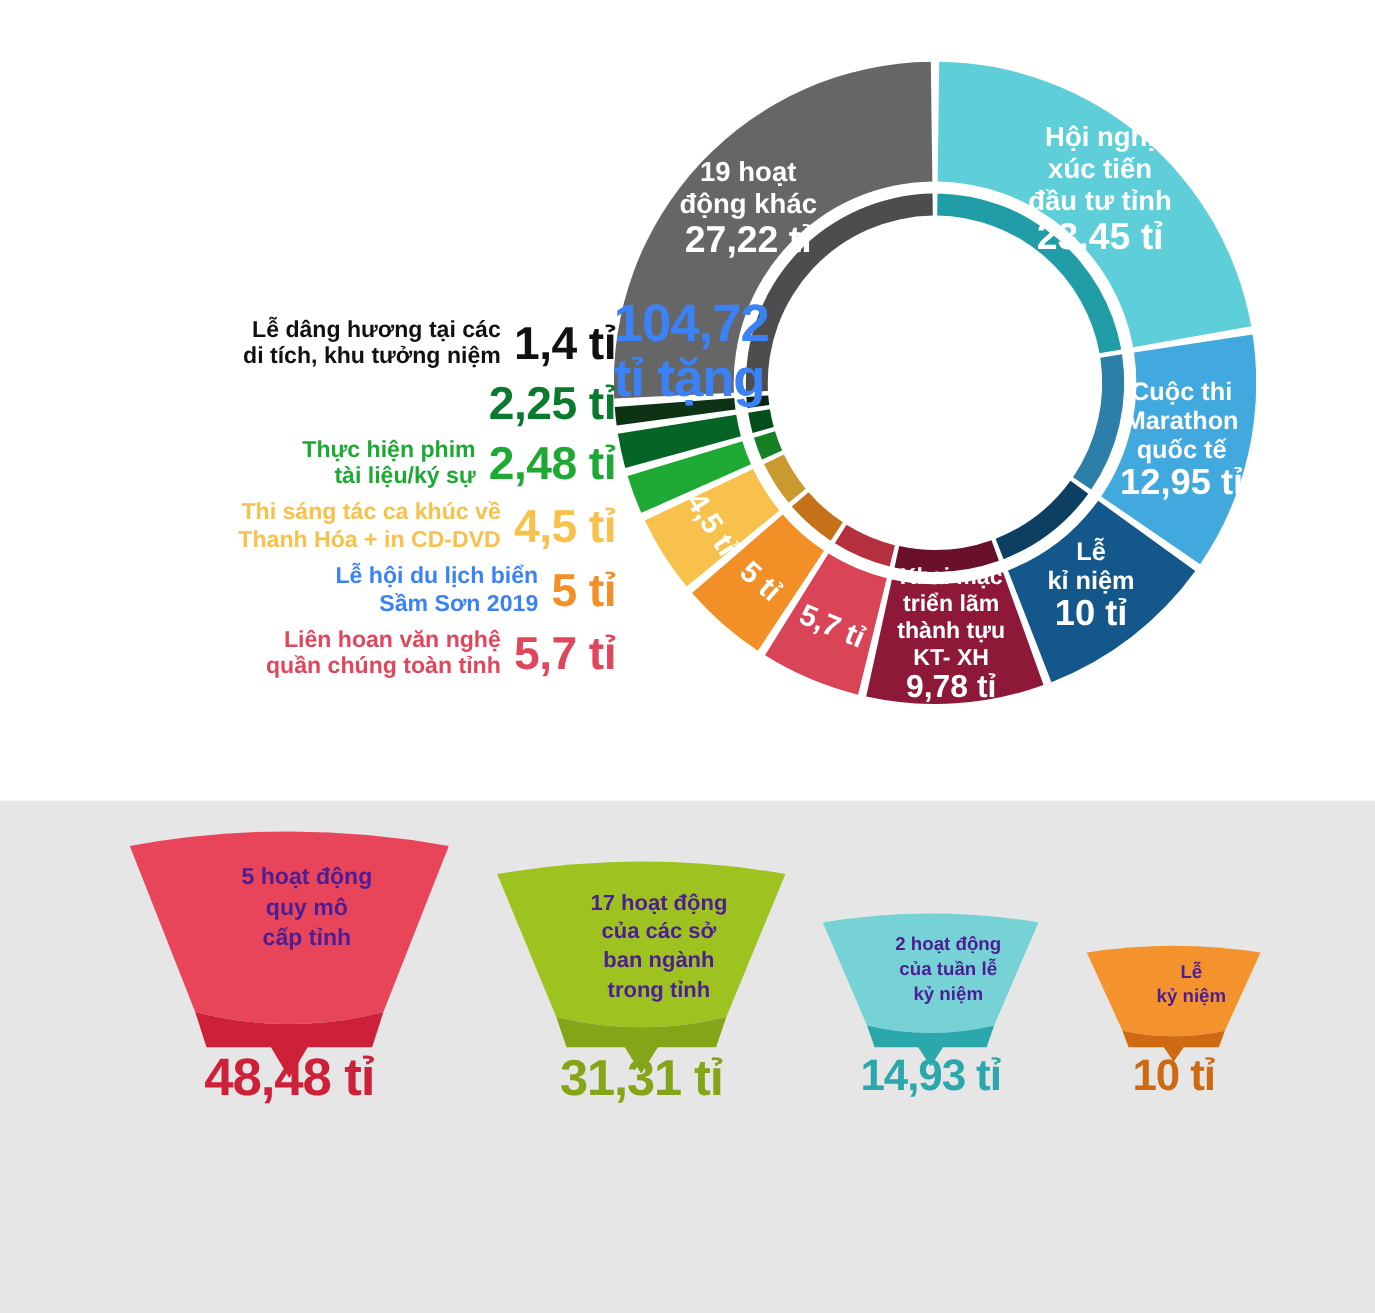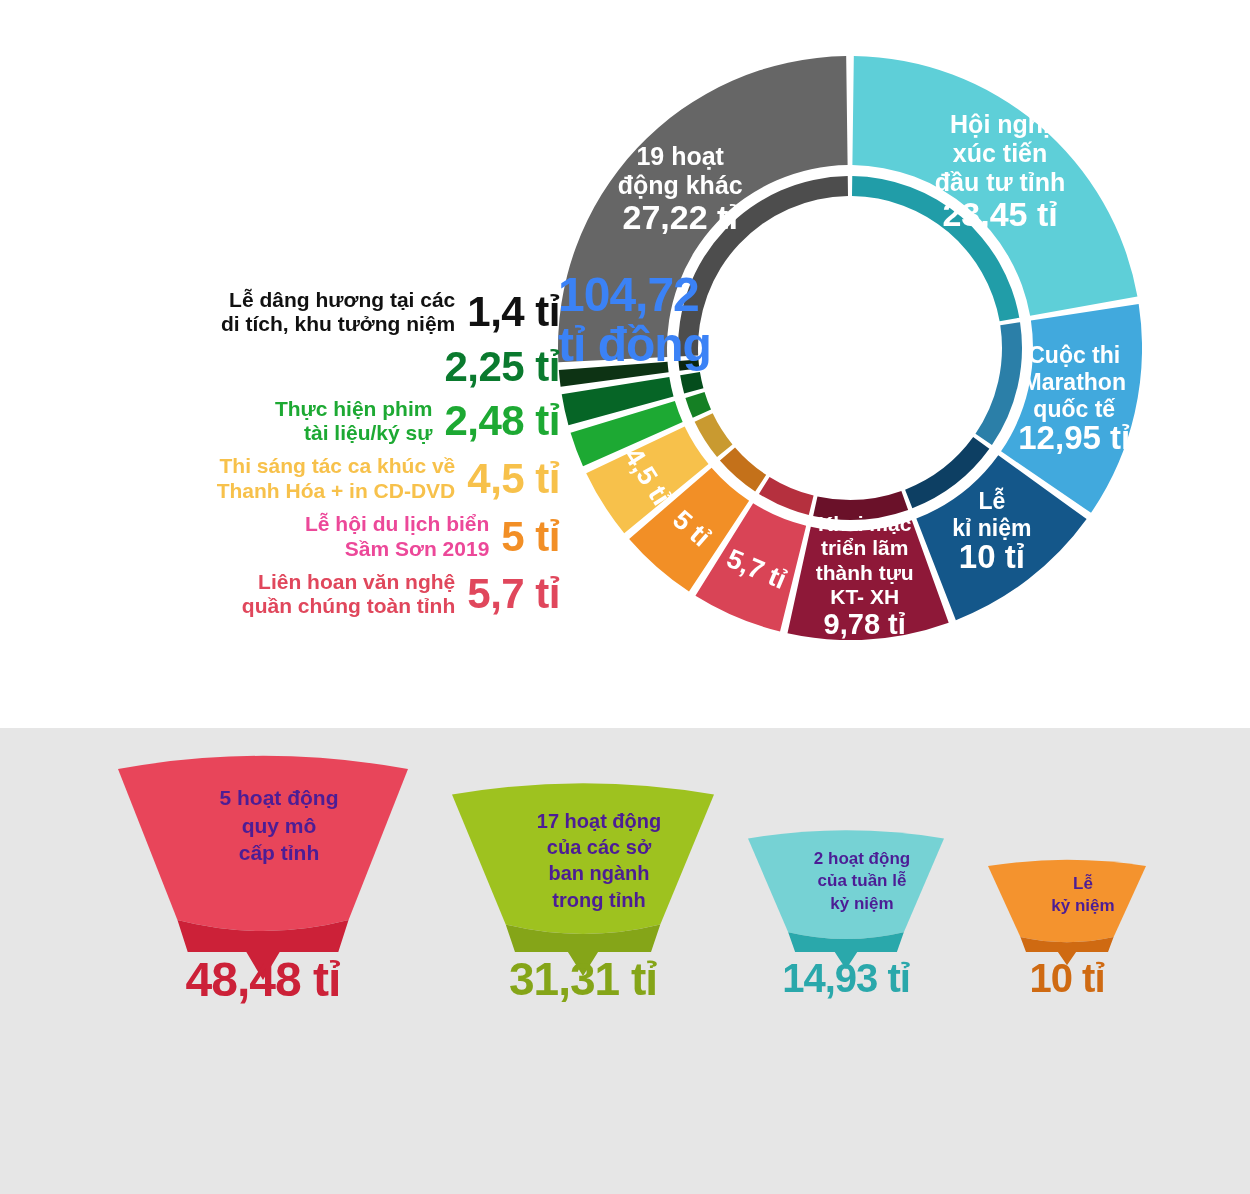--- a/index.html
+++ b/index.html
@@ -135,21 +135,21 @@
           <text x="89.29805816431505" y="420.4987267487215" class="slice-text" font-size="27" dominant-baseline="central" transform="rotate(57.628186765969645 89.29805816431505 420.4987267487215)">4,5 tỉ</text>
           <text x="122.19720540796976" y="108.80060028713119" class="slice-text" font-size="25">19 hoạt</text>
           <text x="122.19720540796976" y="137.80060028713118" class="slice-text" font-size="25">động khác</text>
           <text x="122.19720540796976" y="172.92060028713118" class="slice-text" font-size="34">27,22 tỉ</text>
         </g>
     </svg>
   </div>
 
   <div id="center-value">
     <div>104,72</div>
-    <div>tỉ đồng</div>
+    <div>tỉ tặng</div>
   </div>
 
   <div id="legend">
       <div class="legend-row">
         <div class="legend-label" style="color: rgb(17, 17, 17);">Lễ dâng hương tại các
 di tích, khu tưởng niệm</div>
         <div class="legend-value" style="color: rgb(17, 17, 17);">1,4 tỉ</div>
       </div>
       <div class="legend-row">
         <div class="legend-value" style="color: rgb(10, 122, 46);">2,25 tỉ</div>
@@ -158,21 +158,21 @@
         <div class="legend-label" style="color: rgb(29, 169, 51);">Thực hiện phim
 tài liệu/ký sự</div>
         <div class="legend-value" style="color: rgb(29, 169, 51);">2,48 tỉ</div>
       </div>
       <div class="legend-row">
         <div class="legend-label" style="color: rgb(247, 193, 75);">Thi sáng tác ca khúc về
 Thanh Hóa + in CD-DVD</div>
         <div class="legend-value" style="color: rgb(247, 193, 75);">4,5 tỉ</div>
       </div>
       <div class="legend-row">
-        <div class="legend-label" style="color: #ec4899;">Lễ hội du lịch biển
+        <div class="legend-label" style="color: #3b82f6;">Lễ hội du lịch biển
 Sầm Sơn 2019</div>
         <div class="legend-value" style="color: rgb(242, 143, 38);">5 tỉ</div>
       </div>
       <div class="legend-row">
         <div class="legend-label" style="color: rgb(224, 71, 92);">Liên hoan văn nghệ
 quần chúng toàn tỉnh</div>
         <div class="legend-value" style="color: rgb(224, 71, 92);">5,7 tỉ</div>
       </div>
     </div>
 

